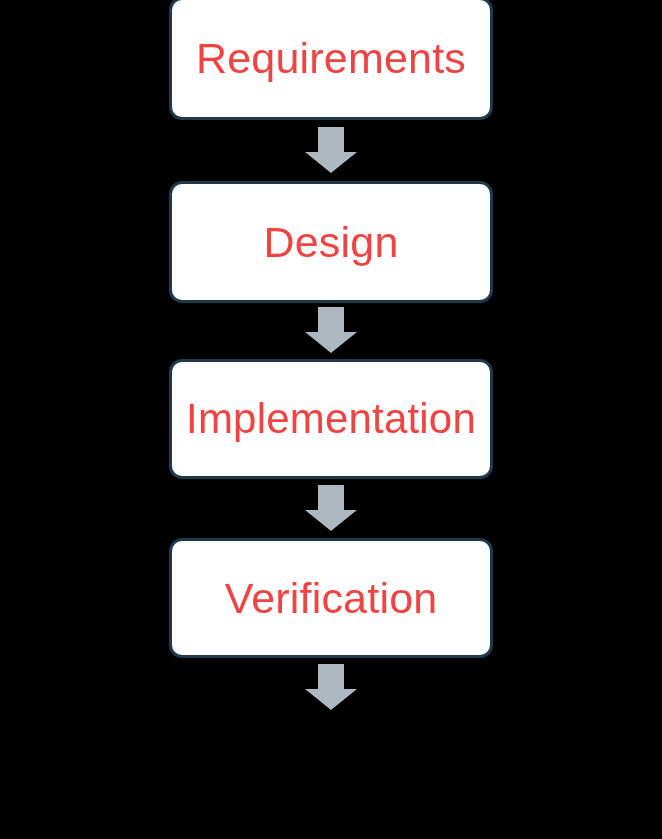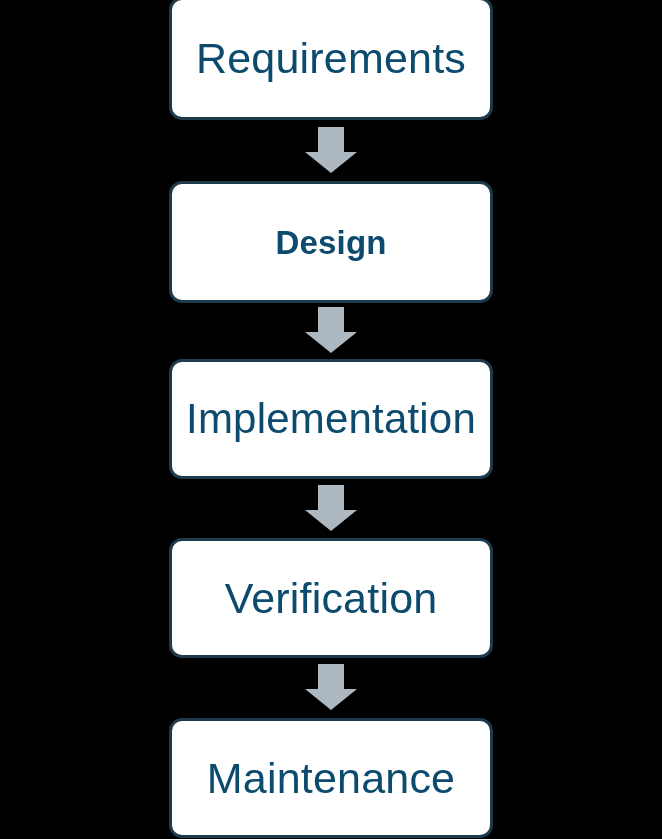--- a/index.html
+++ b/index.html
@@ -28,21 +28,21 @@
     box-sizing: border-box;
     background: #FFFFFF;
     border: 3px solid #1F3A4D;
     border-radius: 13px;
     display: flex;
     align-items: center;
     justify-content: center;
   }
 
   .stage-label {
-    color: #0c4a6e;
+    color: #ef4444;
     font-family: "Liberation Sans", sans-serif;
     font-weight: 300;
     letter-spacing: 0.2px;
     white-space: nowrap;
     line-height: 1;
     text-align: center;
   }
 
   .arrow-wrap {
     position: absolute;
@@ -61,21 +61,21 @@
   #box-implementation { top: 359px; height: 120px; }
   #box-verification { top: 538px; height: 120px; }
   #box-maintenance  { top: 718px; height: 120px; }
 
   #arrow-1 { top: 127px; height: 46px; }
   #arrow-2 { top: 307px; height: 46px; }
   #arrow-3 { top: 485px; height: 46px; }
   #arrow-4 { top: 664px; height: 46px; }
 
   #label-requirements   { font-size: 43px; }
-  #label-design         { font-size: 33px; font-weight: bold; }
+  #label-design         { font-size: 43px; }
   #label-implementation { font-size: 43px; }
   #label-verification   { font-size: 43px; }
   #label-maintenance    { font-size: 43px; }
 </style>
 </head>
 <body>
 
 <div id="diagram">
 
   <div class="stage-box" id="box-requirements">
@@ -111,17 +111,14 @@
   <div class="stage-box" id="box-verification">
     <span class="stage-label" id="label-verification">Verification</span>
   </div>
 
   <div class="arrow-wrap" id="arrow-4">
     <svg viewBox="0 0 52 46" preserveAspectRatio="none" aria-hidden="true">
       <polygon points="13,0 39,0 39,25 52,25 26,46 0,25 13,25" fill="#AEB8C0"></polygon>
     </svg>
   </div>
 
-  <div class="stage-box" id="box-maintenance">
-    <span class="stage-label" id="label-maintenance">Maintenance</span>
-  </div>
 
 </div>
 
 </body></html>

